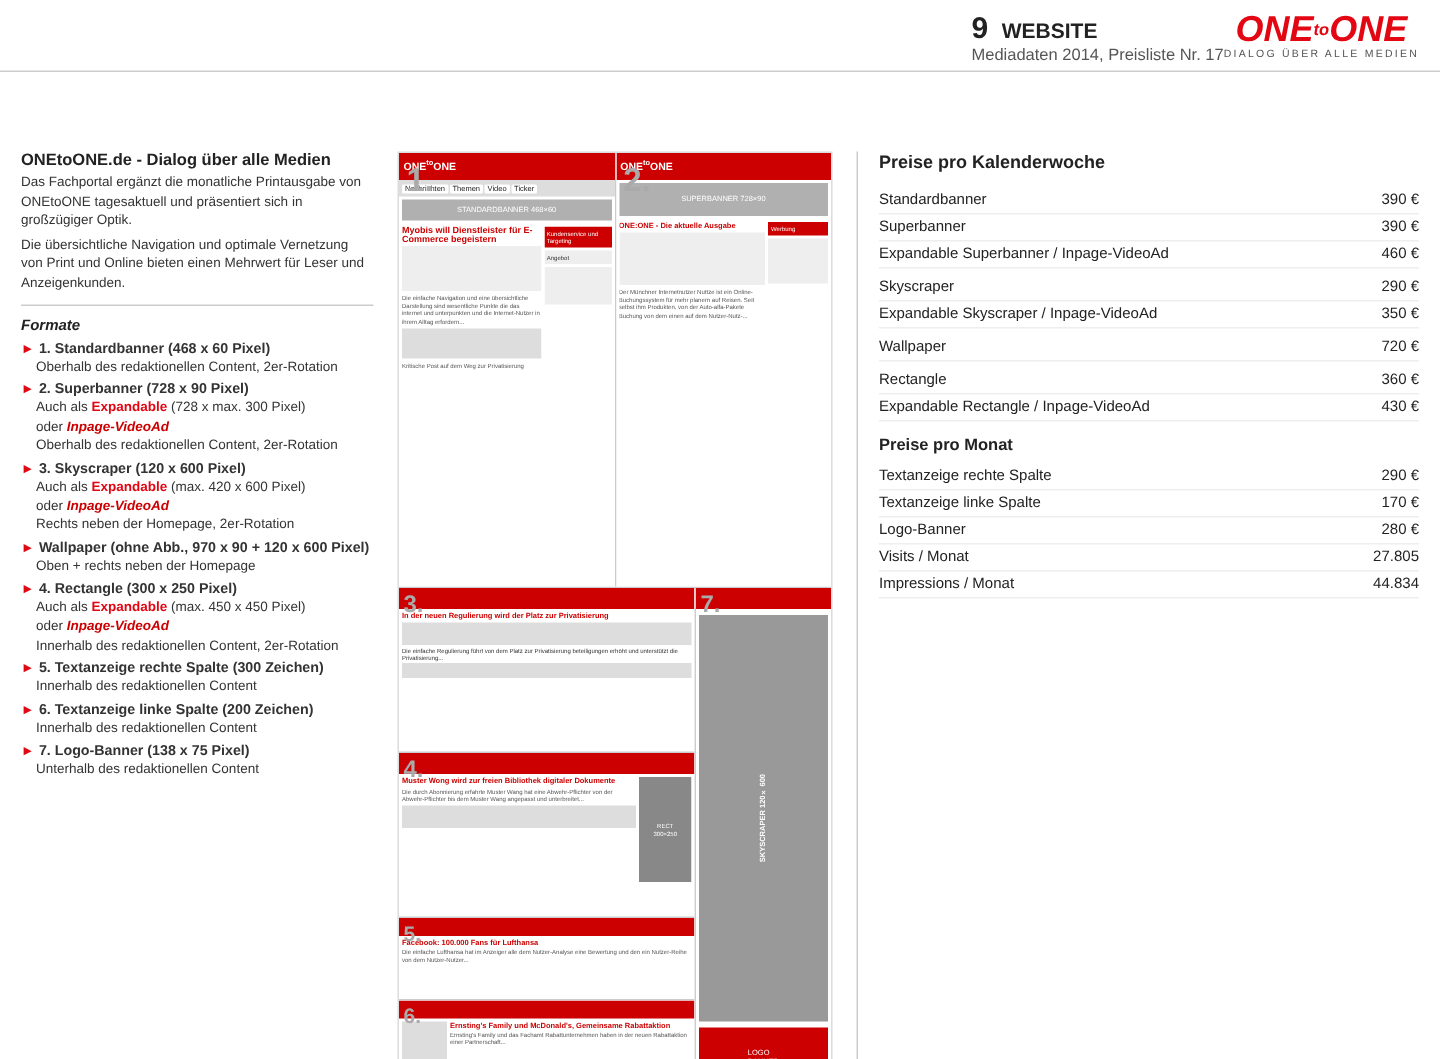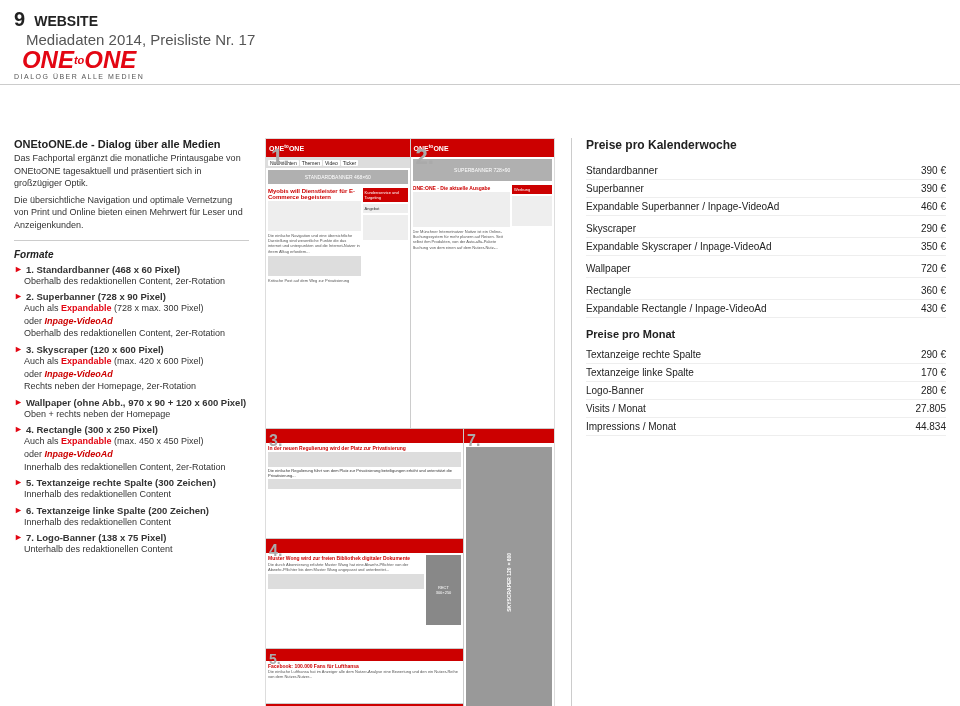--- a/index.html
+++ b/index.html
@@ -10,23 +10,22 @@
       background: #fff;
       width: 960px;
       min-height: 706px;
     }
 
     
     .header {
       padding: 8px 14px 4px 14px;
       border-bottom: 1px solid #ccc;
       display: flex;
-      justify-content: center;
+      justify-content: flex-end;
       align-items: flex-start;
-      flex-direction: column;
     }
     .header-right {
       text-align: right;
     }
 
     
     .main-content {
       display: flex;
       padding: 8px 14px;
       gap: 16px;
@@ -189,21 +188,21 @@
     }
   </style>
 </head>
 <body>
 
 <div class="header">
   <div class="header-left">
     <span style="font-size:20px;font-weight:bold;">9</span>
     <span style="font-size:14px;font-weight:bold;margin-left:6px;">WEBSITE</span>
     <br>
-    <span style="font-size:15px;color:#555;margin-left:12px;">Mediadaten 2014, Preisliste Nr. 17</span>
+    <span style="font-size:11px;color:#555;">Mediadaten 2014, Preisliste Nr. 17</span>
   </div>
   <div class="header-right logo-container">
     <div class="logo-main">
       <span style="font-size:24px;font-weight:900;color:#e30613;font-style:italic;line-height:1;">ONE</span>
       <span style="font-size:11px;font-weight:900;color:#e30613;vertical-align:super;font-style:italic;">to</span>
       <span style="font-size:24px;font-weight:900;color:#e30613;font-style:italic;line-height:1;">ONE</span>
     </div>
     <div style="font-size:7px;letter-spacing:1.5px;color:#555;text-transform:uppercase;margin-top:1px;">DIALOG ÜBER ALLE MEDIEN</div>
   </div>
 </div>

